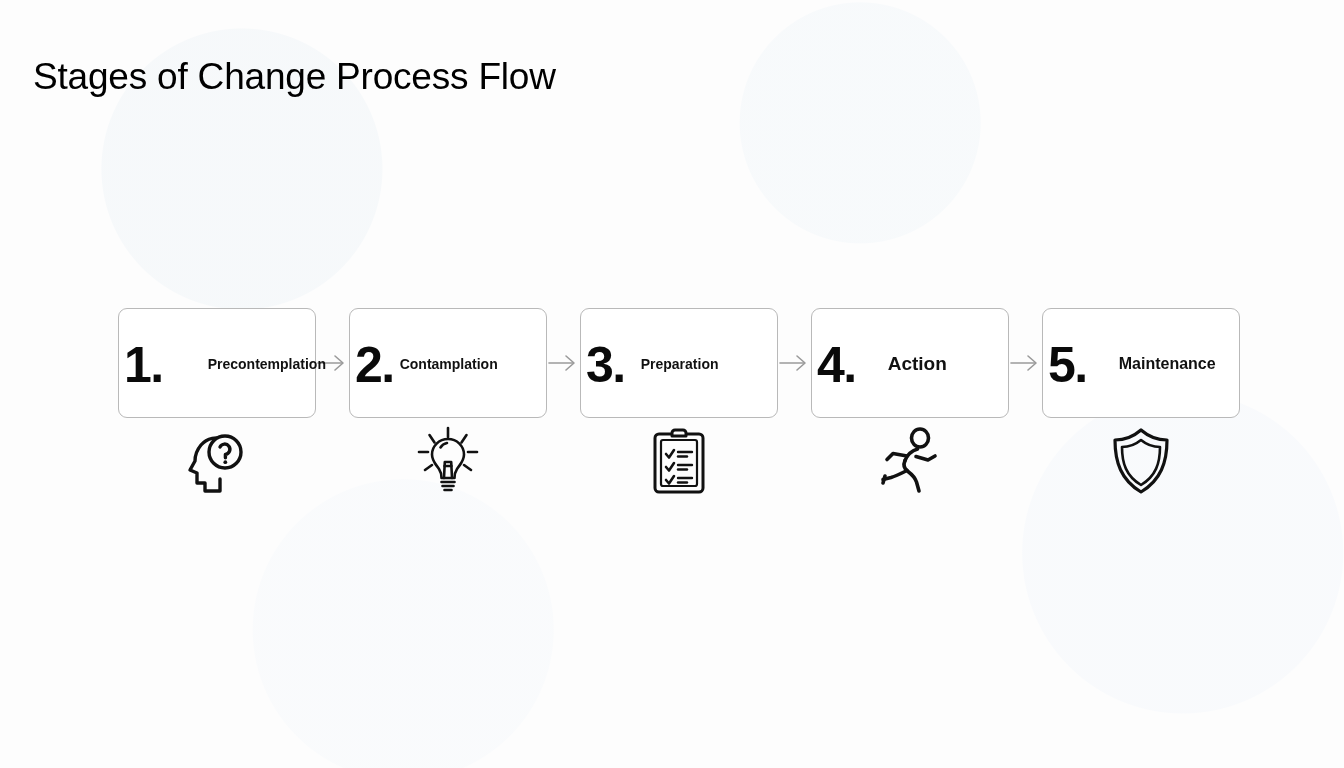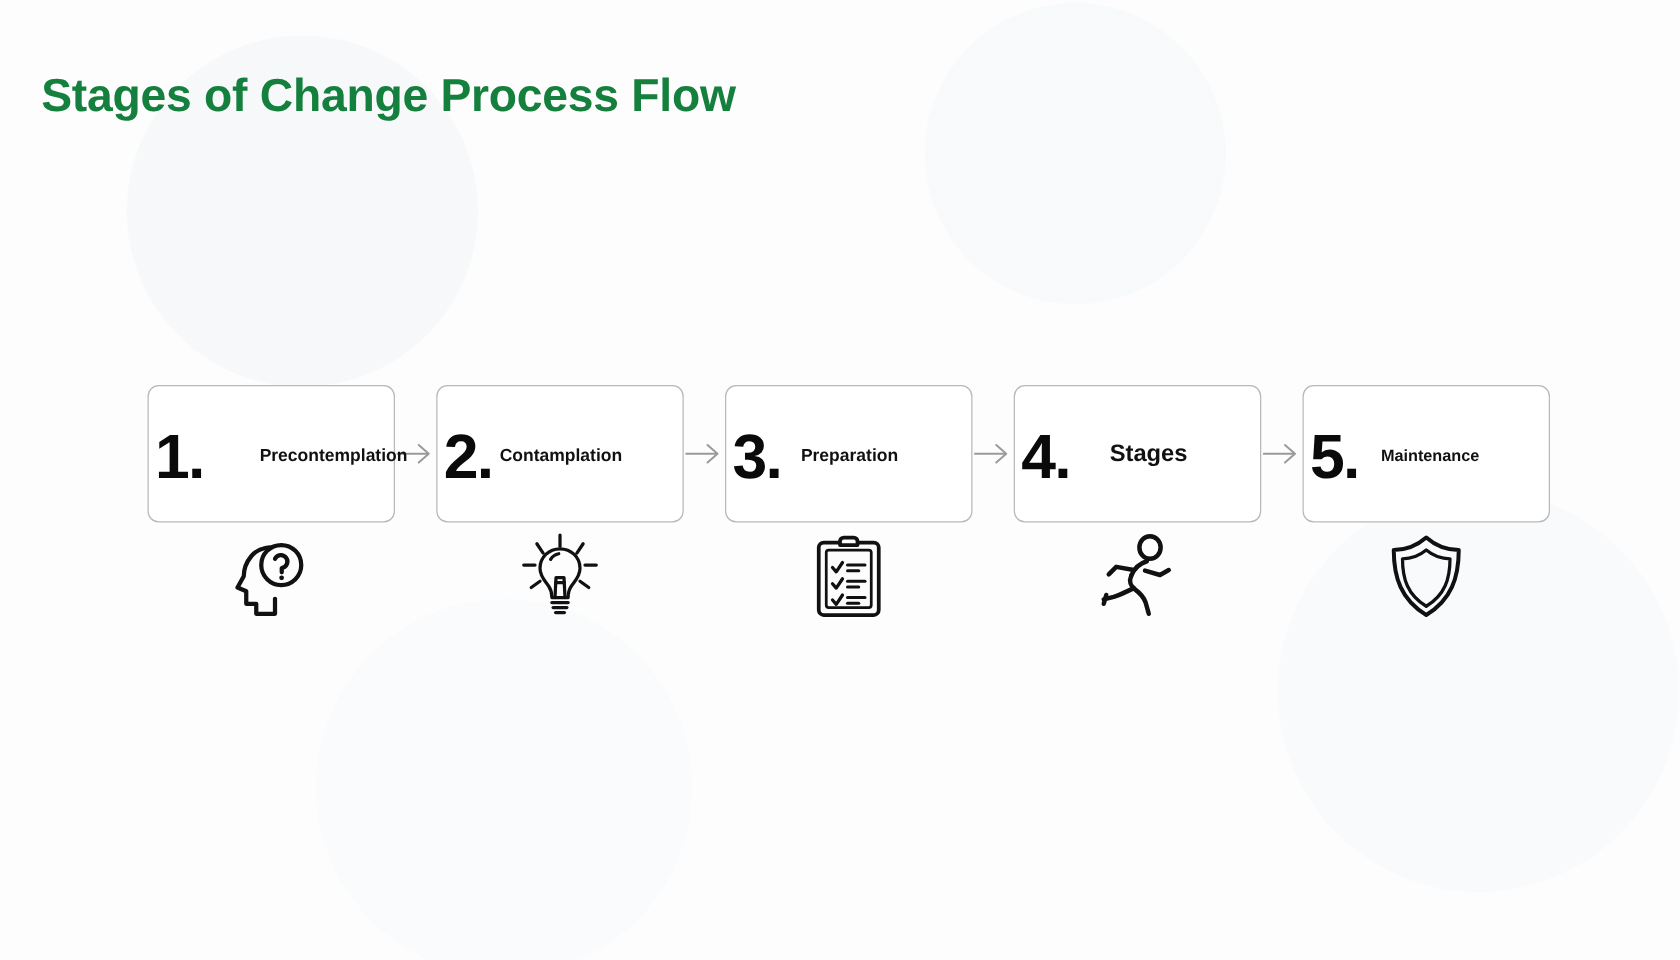--- a/index.html
+++ b/index.html
@@ -27,22 +27,22 @@
       radial-gradient(circle at 64% 16%, rgba(246,249,251,0.8) 0 120px, rgba(0,0,0,0) 121px),
       radial-gradient(circle at 88% 72%, rgba(247,249,252,0.75) 0 160px, rgba(0,0,0,0) 161px),
       radial-gradient(circle at 30% 82%, rgba(248,250,252,0.7) 0 150px, rgba(0,0,0,0) 151px);
   }
 
   .page-title {
     position: absolute;
     left: 33px;
     top: 31px;
     font-size: 37px;
-    font-weight: bold;
-    color: #15803d;
+    font-weight: normal;
+    color: #000000;
     letter-spacing: -0.2px;
     white-space: nowrap;
   }
 
   
   .flow-row {
     position: absolute;
     left: 118px;
     top: 308px;
     display: flex;
@@ -87,21 +87,21 @@
     margin-left: 4px;
     position: relative;
     top: 1px;
   }
 
   
   .stage[data-idx="0"] .stage-label { font-size: 14px; margin-left: 21px; padding-left: 24px; }
   .stage[data-idx="1"] .stage-label { font-size: 14px; margin-left: 6px; }
   .stage[data-idx="2"] .stage-label { font-size: 14px; margin-left: 16px; }
   .stage[data-idx="3"] .stage-label { font-size: 19px; margin-left: 32px; }
-  .stage[data-idx="4"] .stage-label { font-size: 13px; margin-left: 18px; }
+  .stage[data-idx="4"] .stage-label { font-size: 16px; margin-left: 32px; }
 
   .stage-icon {
     position: absolute;
     top: 118px;
     left: 0;
     width: 198px;
     height: 70px;
     display: flex;
     align-items: center;
     justify-content: center;
@@ -213,21 +213,21 @@
   <div class="connector">
     <svg width="31" height="22" viewBox="0 0 31 22" fill="none" stroke="#9a9a9a" stroke-width="1.6" stroke-linecap="round" stroke-linejoin="round">
       <line x1="1" y1="11" x2="25" y2="11"></line>
       <polyline points="18,4 26,11 18,18"></polyline>
     </svg>
   </div>
 
   <div class="stage" data-idx="3">
     <div class="stage-card">
       <span class="stage-num">4.</span>
-      <span class="stage-label">Stages</span>
+      <span class="stage-label">Action</span>
     </div>
     <div class="stage-icon">
       <svg width="68" height="68" viewBox="0 0 68 68" fill="none" stroke="#111111" stroke-width="3.6" stroke-linecap="round" stroke-linejoin="round">
         <ellipse cx="44" cy="11" rx="8.5" ry="9"></ellipse>
 
         <path d="M41.5 22 C35 24 31 28.5 29 33.5"></path>
 
         <path d="M31 29 L17 26.5 L11 32.5"></path>
         <path d="M40 29.5 L52 33 L59 29"></path>
 

